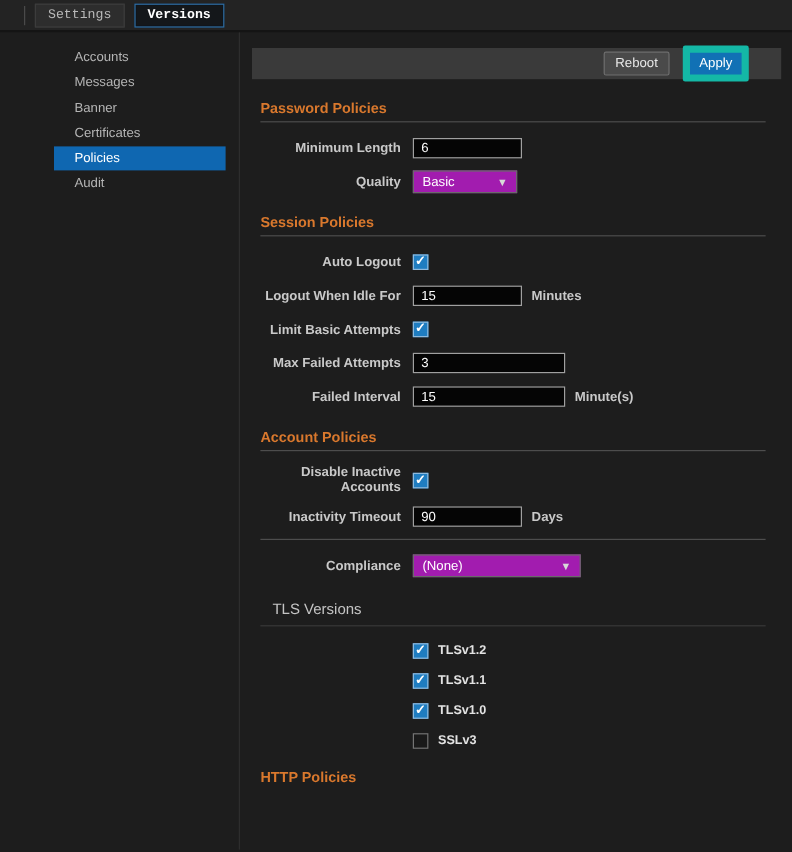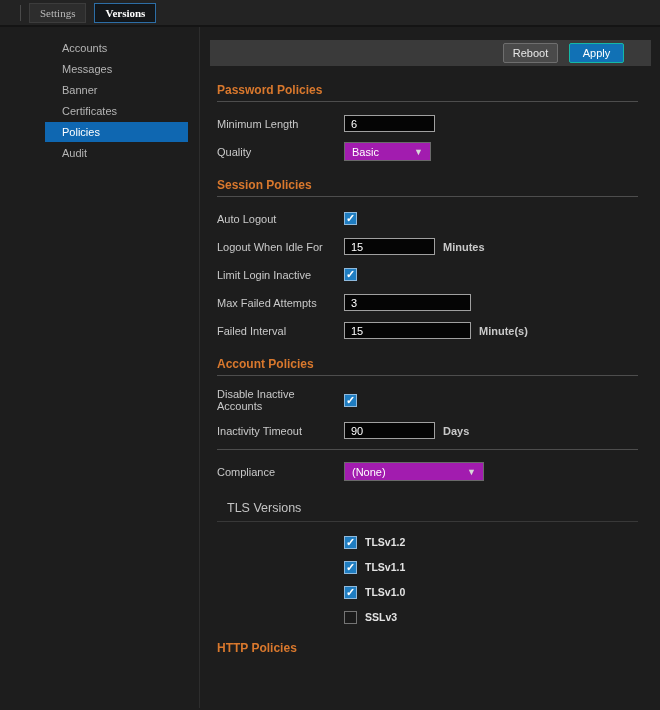--- a/index.html
+++ b/index.html
@@ -18,21 +18,21 @@
     display: flex;
     align-items: center;
     padding-left: 20px;
   }
   .topbar-divider { width:1px; height:16px; background:#4a4a4a; margin-right:8px; }
   .tab {
     font-size: 11px;
     padding: 3px 10px;
     margin-right: 8px;
     cursor: pointer;
-    font-family: Liberation Serif, serif;
+    font-family: Liberation Mono, monospace;
   }
   .tab-inactive {
     color: #b9b9b9;
     background: #2d2d2d;
     border: 1px solid #3c3c3c;
   }
   .tab-active {
     color: #ffffff;
     background: #14171a;
     border: 1px solid #2d6ea6;
@@ -72,21 +72,21 @@
     font-size: 11px;
     padding: 3px 4px;
     width: 55px;
     text-align: center;
     border-radius: 2px;
     cursor: pointer;
     margin-left: 11px;
     font-family: "Liberation Sans", sans-serif;
   }
   .btn-reboot { background: #4a4a4a; border: 1px solid #6e6e6e; color: #e8e8e8; }
-  .btn-apply  { background: #1171b5; border: 1px solid #14b8a6; color: #ffffff; }
+  .btn-apply  { background: #1171b5; border: 6px solid #14b8a6; color: #ffffff; }
   
   .sections { padding: 0 13px 0 7px; }
   .section-title {
     color: #d9782d;
     font-size: 12px;
     font-weight: bold;
     margin-top: 17px;
     margin-bottom: 4px;
   }
   .section-rule { border: none; border-top: 1px solid #4d4d4d; margin-bottom: 12px; }
@@ -94,23 +94,23 @@
     color: #c4c4c4;
     font-size: 12.5px;
     margin: 20px 0 6px 10px;
     font-weight: normal;
   }
   .sub-rule { border: none; border-top: 1px solid #383838; margin-bottom: 14px; }
   
   .row { display: flex; align-items: center; margin-bottom: 9px; min-height: 19px; }
   .row-label {
     width: 117px;
-    text-align: left;
-    font-size: 11px;
-    font-weight: normal;
+    text-align: right;
+    font-size: 11px;
+    font-weight: bold;
     color: #c9c9c9;
     margin-right: 10px;
     flex: none;
   }
   .text-input {
     background: #050505;
     border: 1px solid #a0a0a0;
     color: #ffffff;
     font-size: 11px;
     height: 17px;
@@ -206,21 +206,21 @@
       <div class="row">
         <span class="row-label">Auto Logout</span>
         <span class="checkbox" data-checked="true"></span>
       </div>
       <div class="row">
         <span class="row-label">Logout When Idle For</span>
         <input type="text" class="text-input" value="15" style="">
         <span class="suffix">Minutes</span>
       </div>
       <div class="row">
-        <span class="row-label">Limit Login Inactive</span>
+        <span class="row-label">Limit Basic Attempts</span>
         <span class="checkbox" data-checked="true"></span>
       </div>
       <div class="row">
         <span class="row-label">Max Failed Attempts</span>
         <input type="text" class="text-input wide" value="3" style="">
       </div>
       <div class="row">
         <span class="row-label">Failed Interval</span>
         <input type="text" class="text-input wide" value="15" style="">
         <span class="suffix">Minute(s)</span>

